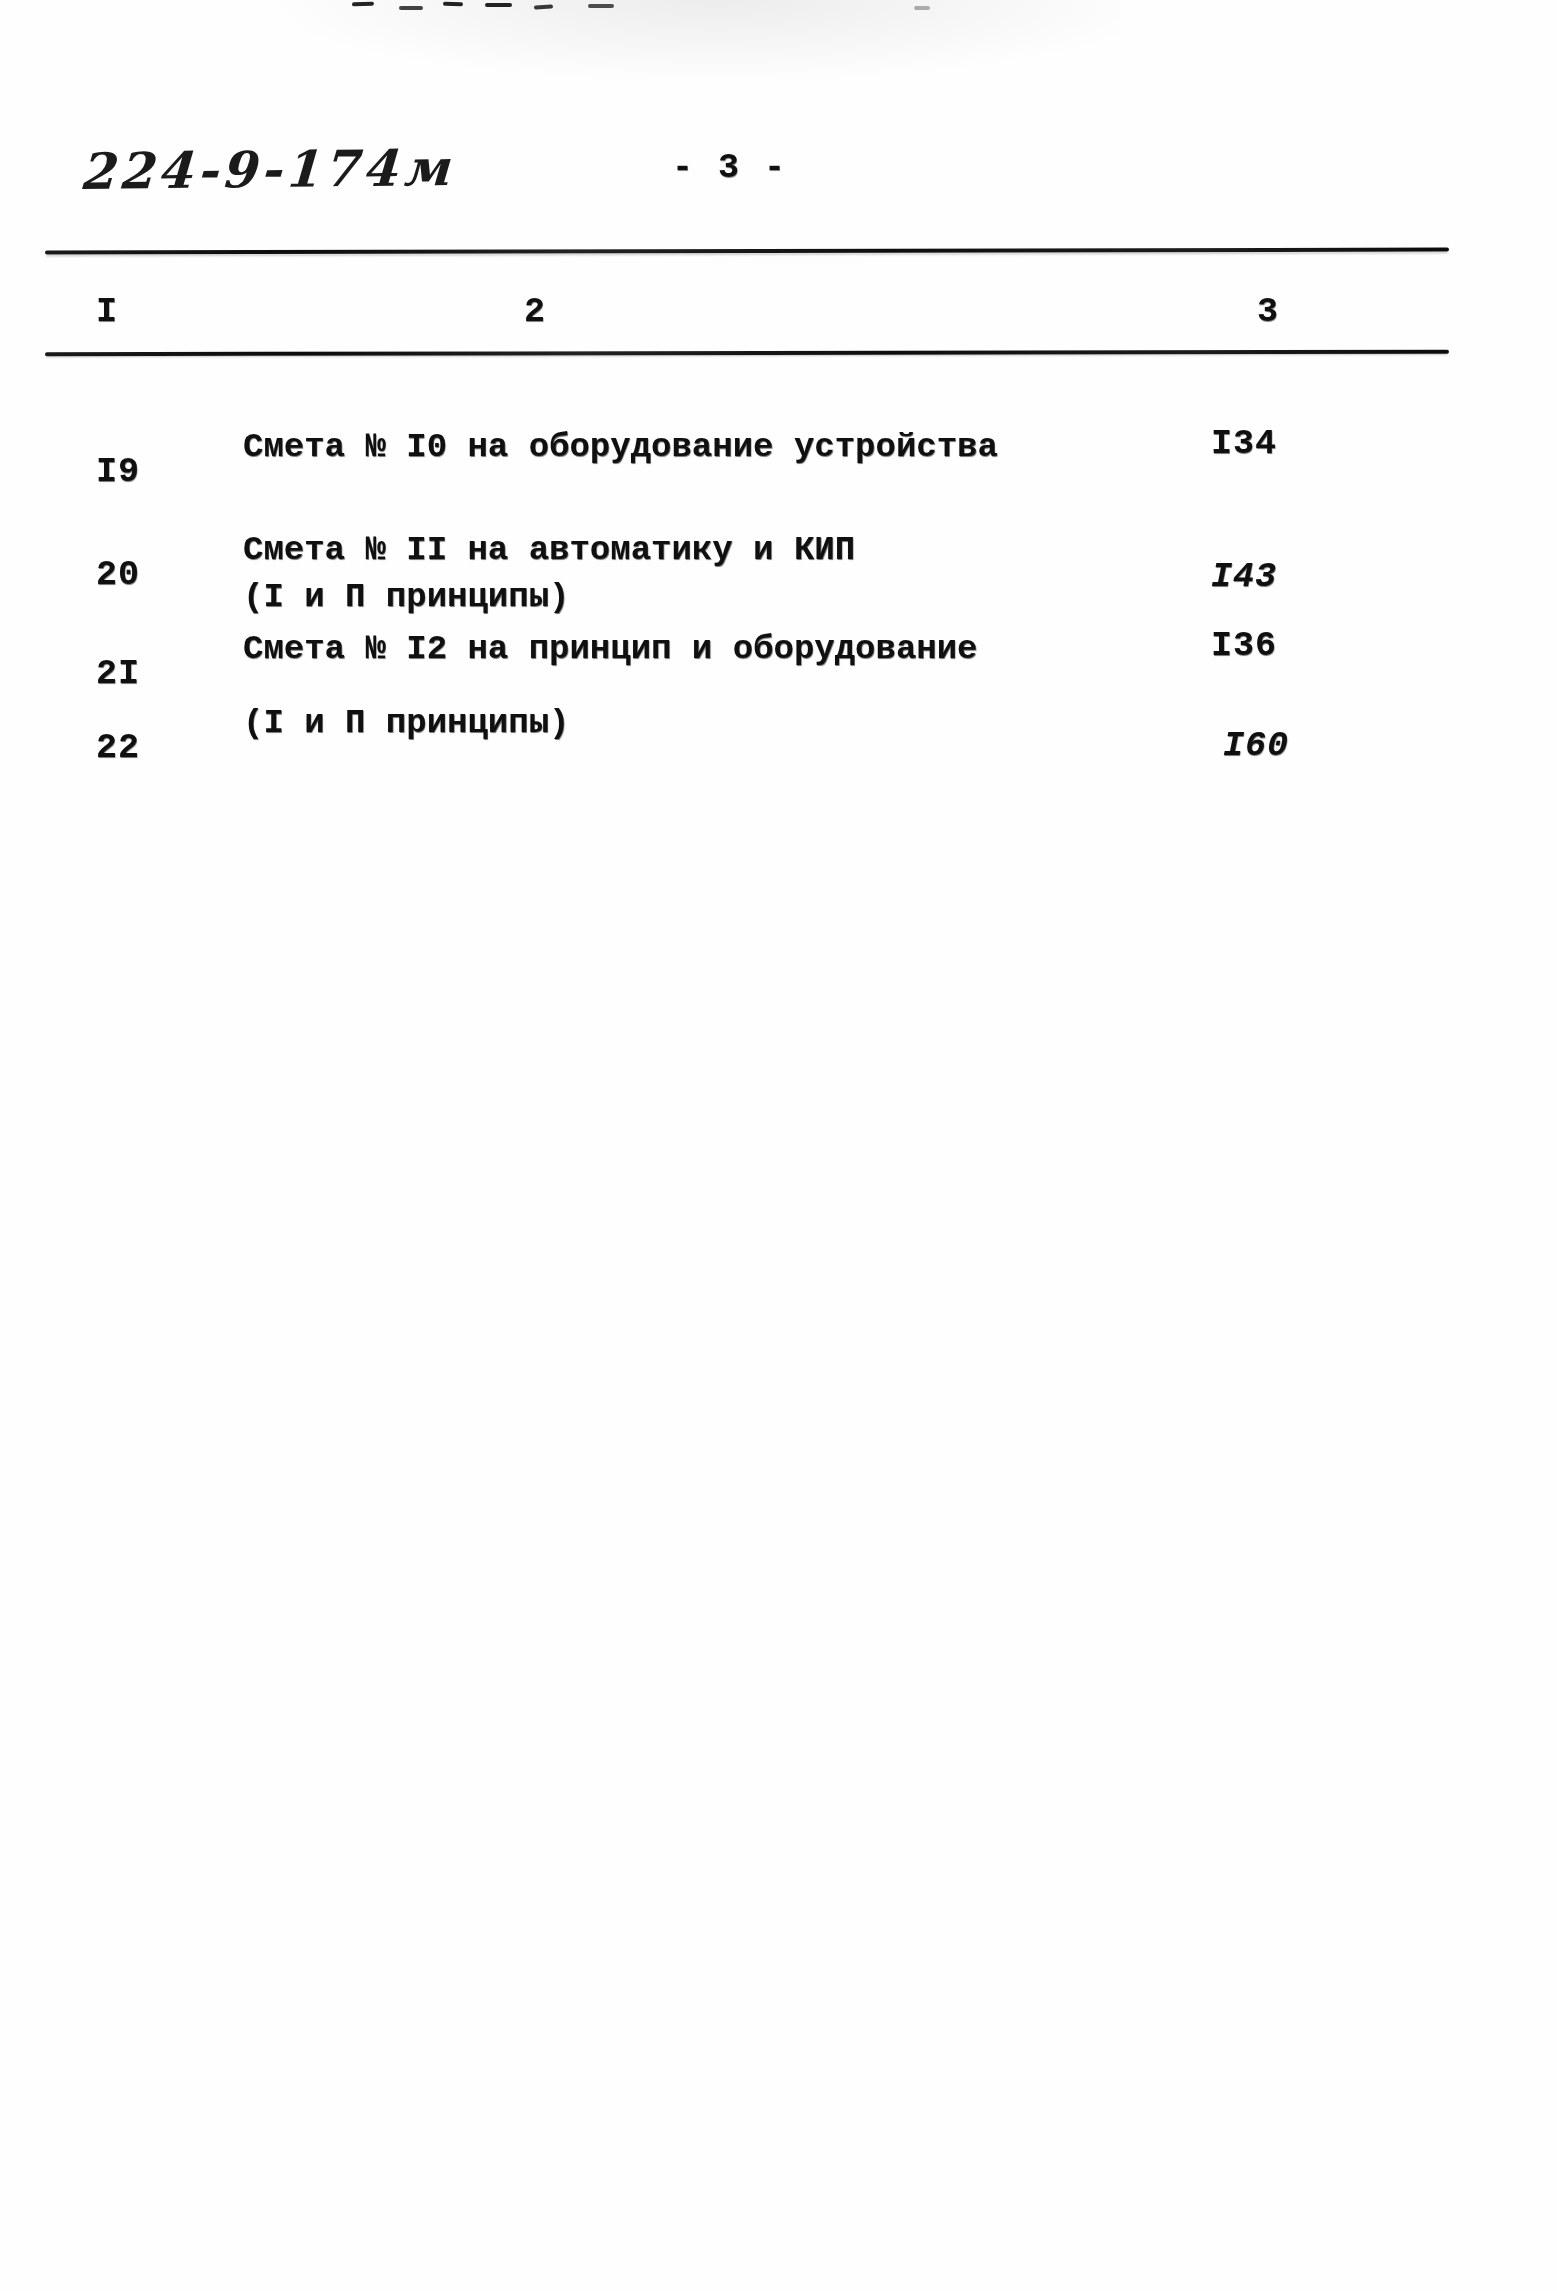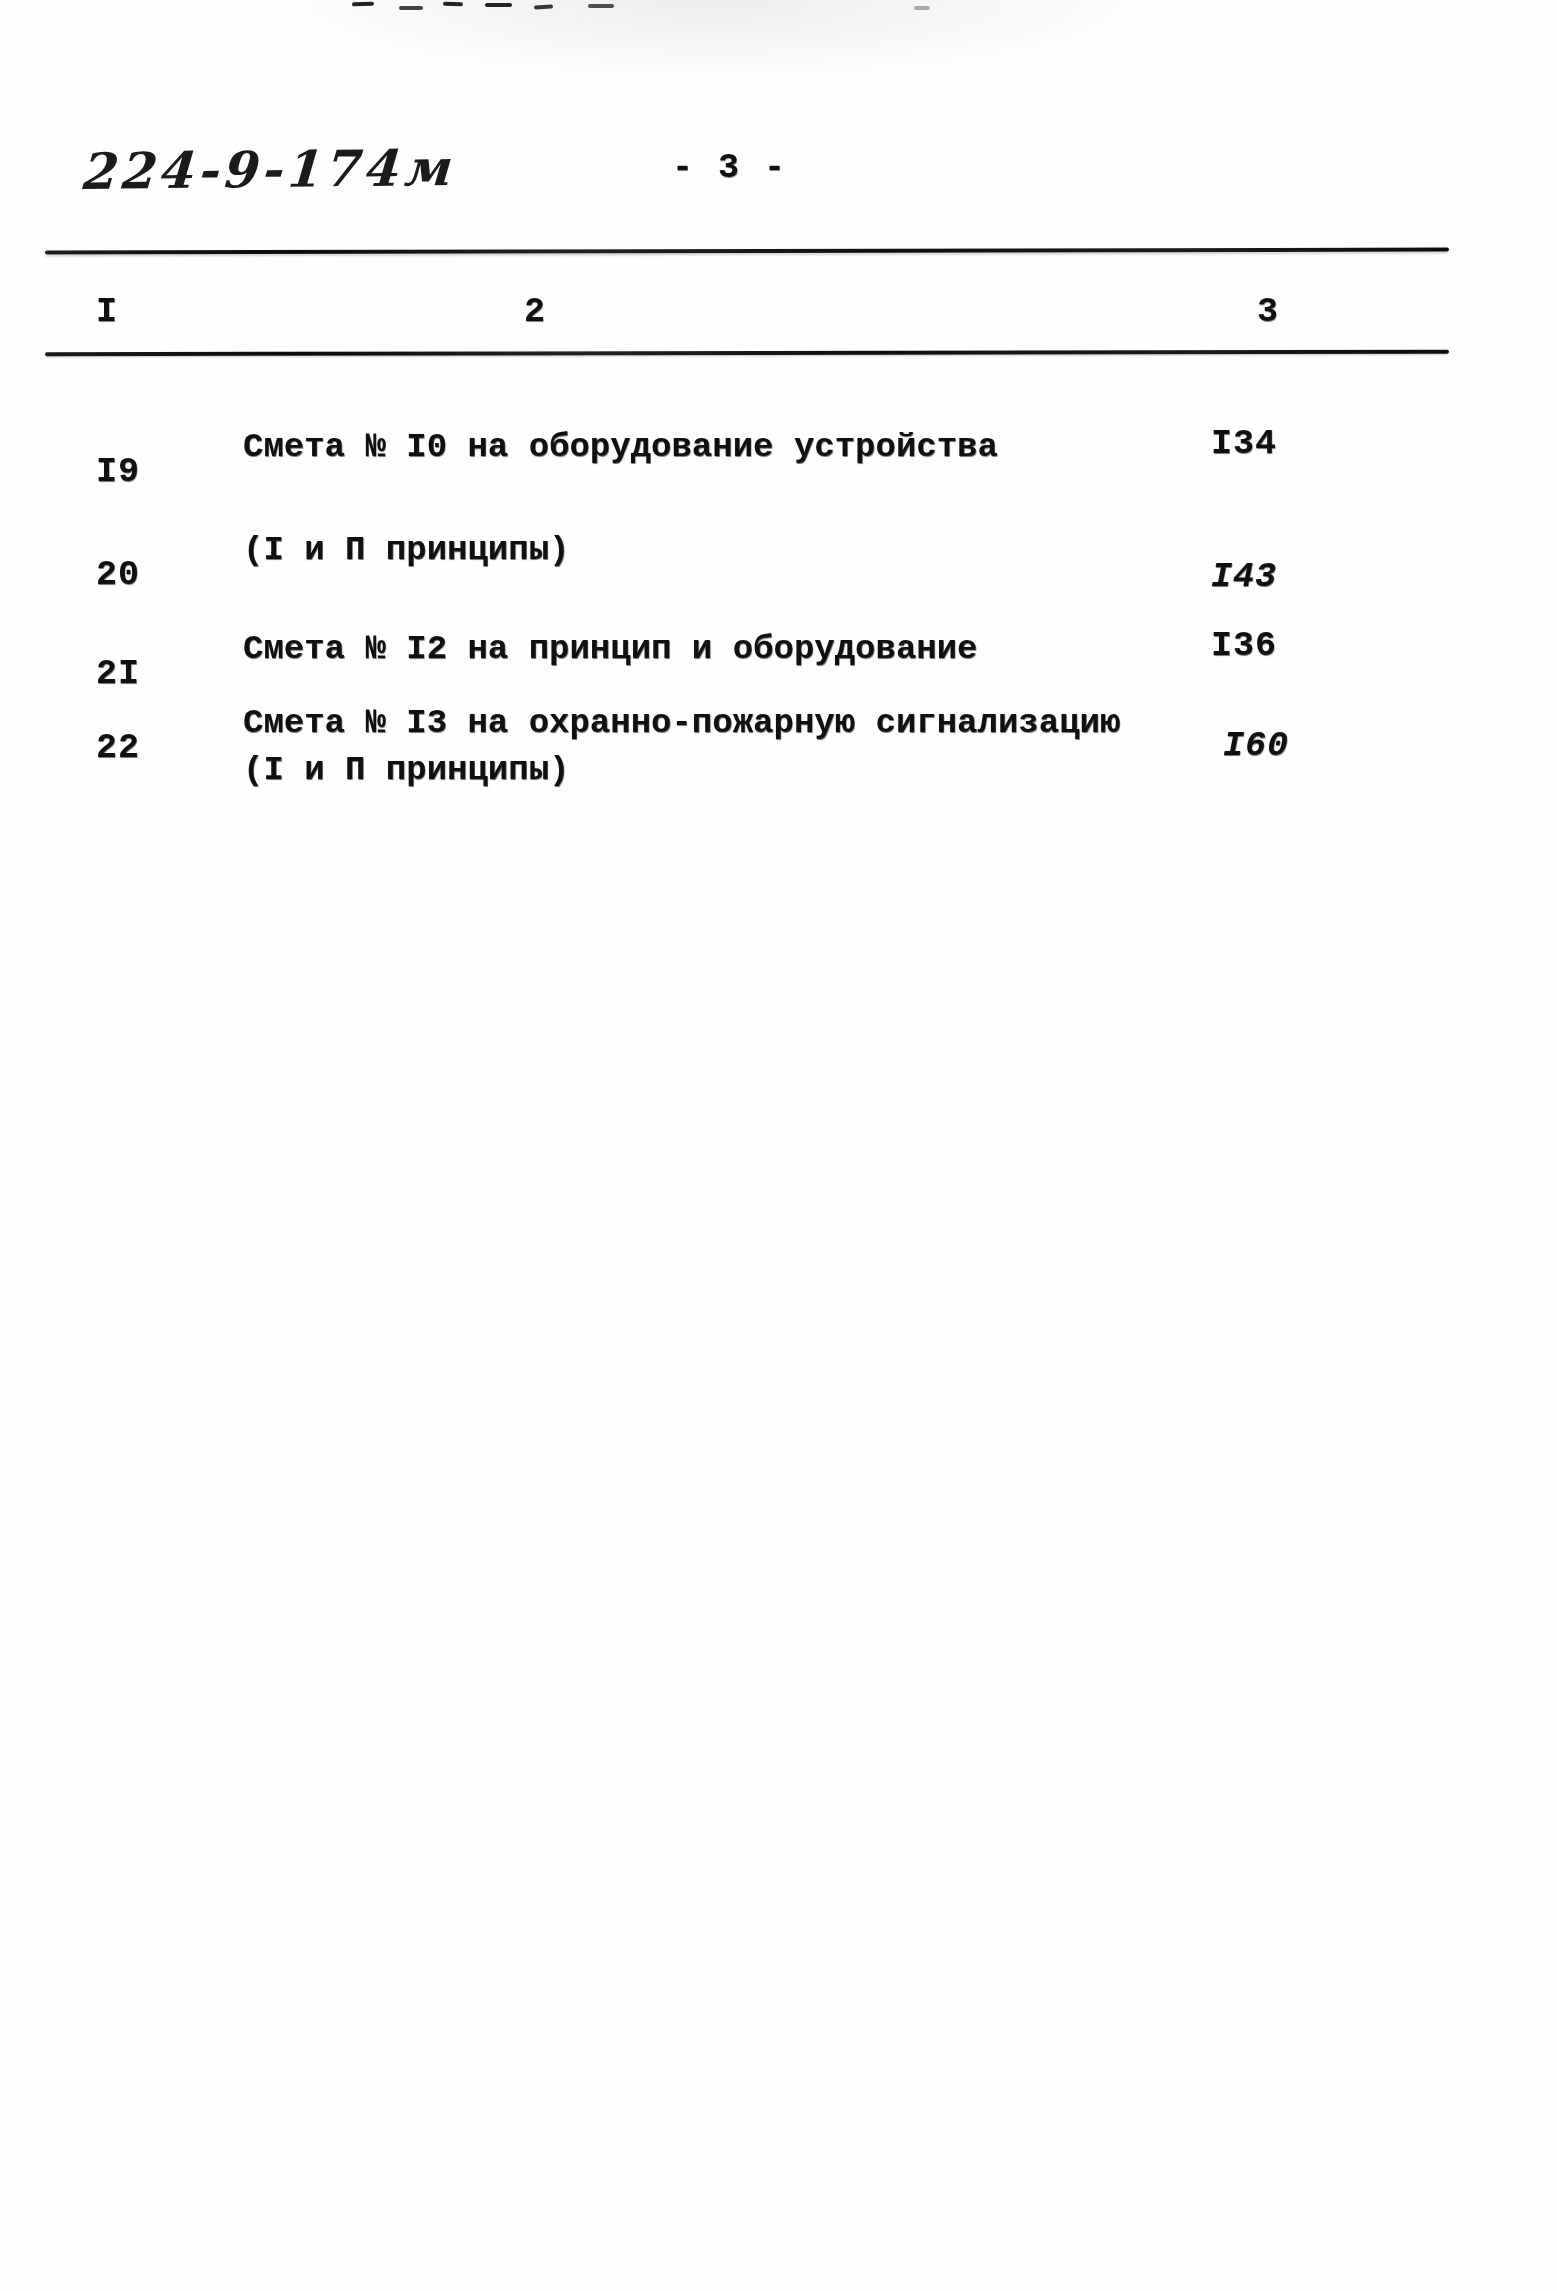--- a/index.html
+++ b/index.html
@@ -117,36 +117,36 @@
     <div class="num">I9</div>
     <div class="desc">
       <div>Смета № I0 на оборудование устройства</div>
     </div>
     <div class="pageval">I34</div>
   </div>
 
   <div class="row row-20">
     <div class="num">20</div>
     <div class="desc">
+      <div>Смета № II на автоматику и КИП</div>
       <div>(I и П принципы)</div>
     </div>
     <div class="pageval low">I43</div>
   </div>
 
   <div class="row row-21">
     <div class="num">2I</div>
     <div class="desc">
       <div>Смета № I2 на принцип и оборудование</div>
       <div></div>
     </div>
     <div class="pageval">I36</div>
   </div>
 
   <div class="row row-22">
     <div class="num">22</div>
     <div class="desc">
-      <div>Смета № I3 на охранно-пожарную сигнализацию</div>
       <div>(I и П принципы)</div>
     </div>
     <div class="pageval low">I60</div>
   </div>
 
 </div>
 
 </body></html>

